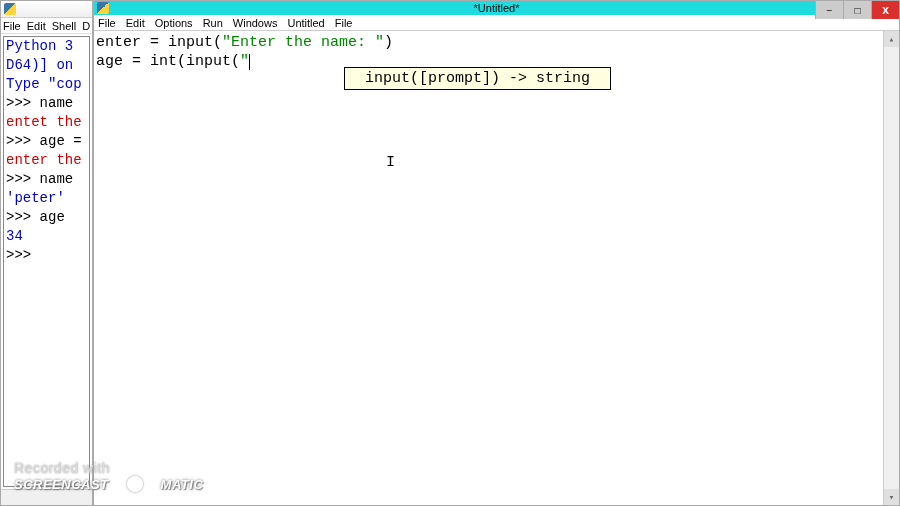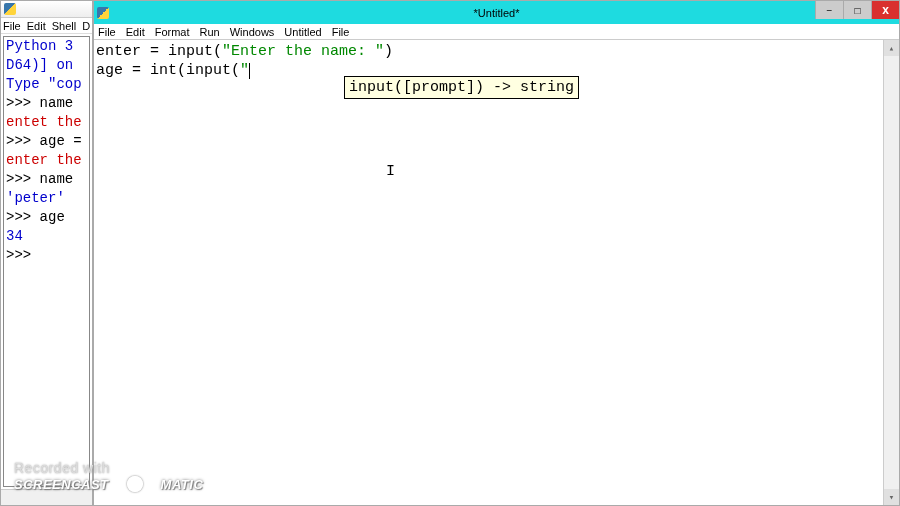--- a/index.html
+++ b/index.html
@@ -76,21 +76,21 @@
   }
   
   .editor-window {
     flex: 1;
     height: 100%;
     display: flex;
     flex-direction: column;
     border: 1px solid #aaa;
   }
   .editor-titlebar {
-    height: 23px;
+    height: 14px;
     background: #1edbe0;
     display: flex;
     align-items: center;
     position: relative;
   }
   .editor-titlebar .icon-slot {
     width: 18px;
     display: flex;
     align-items: center;
     justify-content: center;
@@ -166,21 +166,21 @@
     position: relative;
   }
   .tooltip {
     position: absolute;
     left: 250px;
     top: 36px;
     background: #ffffe1;
     border: 1px solid #000;
     font-family: "Courier New", monospace;
     font-size: 15px;
-    padding: 1px 4px;
+    padding: 1px 20px;
     color: #000;
   }
   .text-cursor-caret {
     position: absolute;
     left: 292px;
     top: 122px;
     font-family: "Courier New", monospace;
     font-size: 15px;
     color: #000;
   }
@@ -282,21 +282,21 @@
       <div class="editor-title">*Untitled*</div>
       <div class="win-controls">
         <div class="win-btn">−</div>
         <div class="win-btn">□</div>
         <div class="win-btn close">x</div>
       </div>
     </div>
     <div class="editor-menubar">
       <span class="menu-item">File</span>
       <span class="menu-item">Edit</span>
-      <span class="menu-item">Format</span>
+      <span class="menu-item">Options</span>
       <span class="menu-item">Run</span>
       <span class="menu-item">Windows</span>
       <span class="menu-item">Untitled</span>
       <span class="menu-item">File</span>
     </div>
     <div class="editor-body">
       <div class="editor-content"><span>enter </span><span class="op">=</span><span> </span><span class="builtin">input</span><span>(</span><span class="str">"Enter the name: "</span><span>)</span>
 <span>age </span><span class="op">=</span><span> </span><span class="builtin">int</span><span>(</span><span class="builtin">input</span><span>(</span><span class="str">"</span><span class="cursor"></span>
         <div class="tooltip">input([prompt]) -&gt; string</div>
         <div class="text-cursor-caret">I</div>

